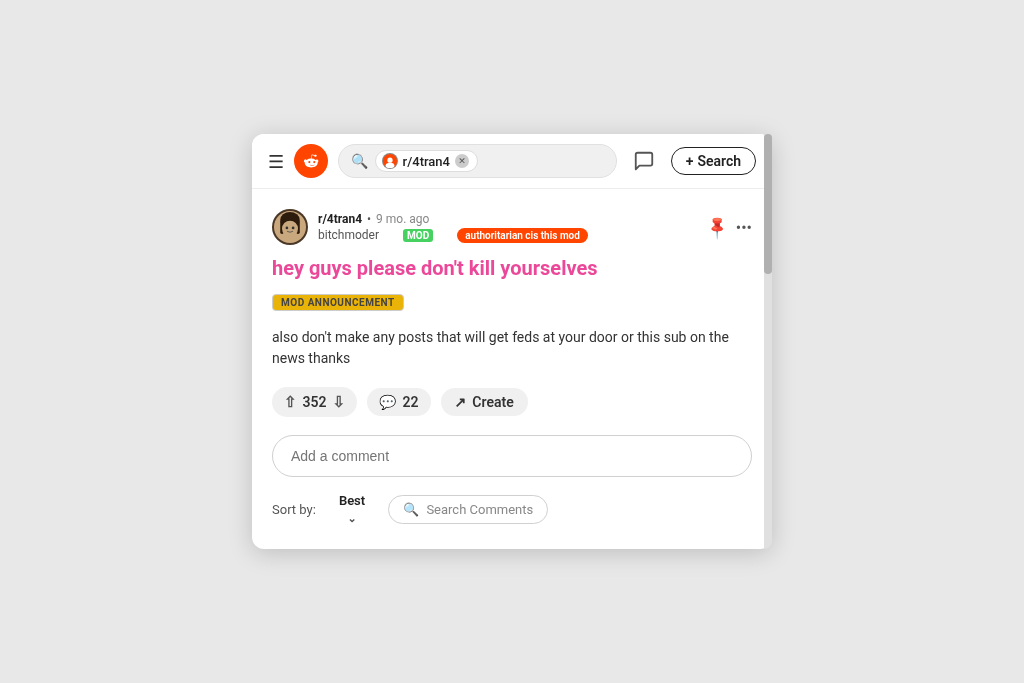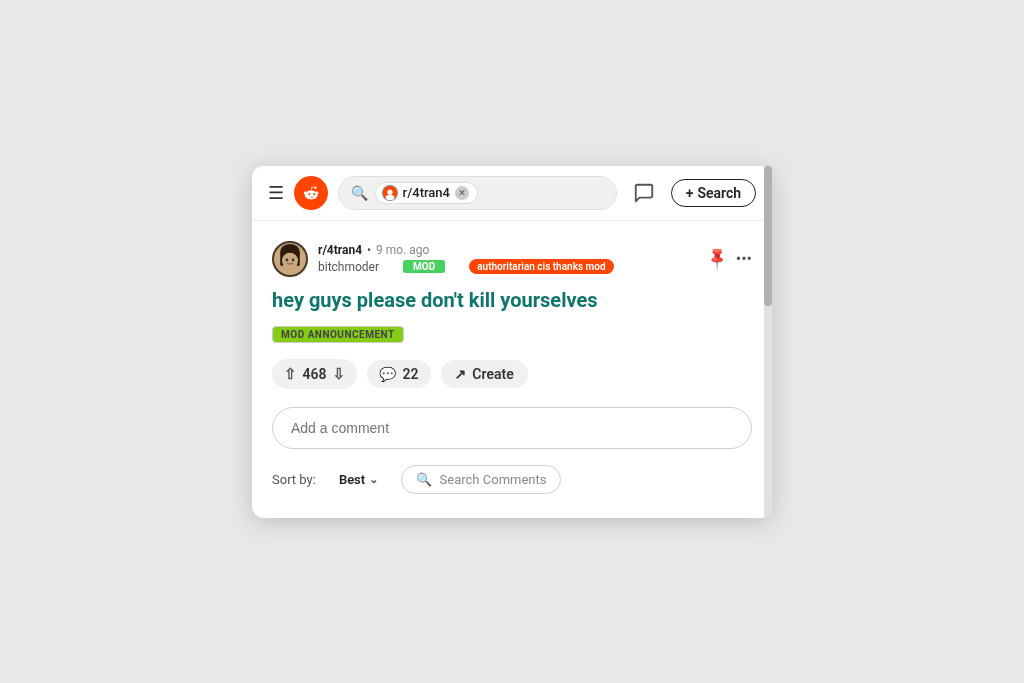--- a/index.html
+++ b/index.html
@@ -173,21 +173,21 @@
       align-items: center;
       gap: 24px;
       font-size: 12px;
       color: #555;
     }
     .badge-mod {
       background: #46d160;
       color: #fff;
       font-size: 10px;
       font-weight: 700;
-      padding: 1px 10px;
+      padding: 1px 4px;
       border-radius: 3px;
     }
     .badge-flair {
       background: #ff4500;
       color: #fff;
       font-size: 10px;
       font-weight: 600;
       padding: 2px 8px;
       border-radius: 12px;
     }
@@ -205,28 +205,28 @@
     }
     .more-icon {
       color: #555;
       font-size: 16px;
       cursor: pointer;
     }
     
     .post-title {
       font-size: 20px;
       font-weight: 700;
-      color: #0f766e;
+      color: #ec4899;
       margin-bottom: 10px;
       line-height: 1.3;
     }
     
     .mod-announcement-tag {
       display: inline-block;
-      background: #84cc16;
+      background: #eab308;
       border: 1px solid #ccc;
       border-radius: 4px;
       font-size: 10px;
       font-weight: 700;
       color: #444;
       padding: 2px 8px;
       letter-spacing: 0.5px;
       margin-bottom: 16px;
     }
     
@@ -306,20 +306,21 @@
       color: #555;
     }
     .sort-dropdown {
       display: flex;
       align-items: center;
       gap: 4px;
       font-size: 13px;
       font-weight: 600;
       color: #222;
       cursor: pointer;
+      flex-direction: column;
     }
     .sort-chevron {
       font-size: 11px;
       color: #555;
     }
     .search-comments-bar {
       display: flex;
       align-items: center;
       gap: 7px;
       border: 1.5px solid #d0d0d0;
@@ -422,42 +423,43 @@
         </div>
         <div class="post-meta-info">
           <div class="post-subreddit-line">
             <span class="post-subreddit">r/4tran4</span>
             <span>•</span>
             <span class="post-time">9 mo. ago</span>
           </div>
           <div class="post-author-line">
             <span>bitchmoder</span>
             <span class="badge-mod">MOD</span>
-            <span class="badge-flair">authoritarian cis thanks mod</span>
+            <span class="badge-flair">authoritarian cis this mod</span>
           </div>
         </div>
         <div class="post-actions-right">
           <span class="pin-icon">📌</span>
           <span class="more-icon">•••</span>
         </div>
       </div>
 
       
       <div class="post-title">hey guys please don't kill yourselves</div>
 
       
       <div class="mod-announcement-tag">MOD ANNOUNCEMENT</div>
 
       
+      <div class="post-body">also don't make any posts that will get feds at your door or this sub on the news thanks</div>
 
       
       <div class="action-bar">
         <div class="vote-pill">
           <span class="vote-arrow">⇧</span>
-          <span>468</span>
+          <span>352</span>
           <span class="vote-arrow">⇩</span>
         </div>
         <div class="comments-pill">
           <span>💬</span>
           <span>22</span>
         </div>
         <div class="share-pill">
           <span>↗</span>
           <span>Create</span>
         </div>

